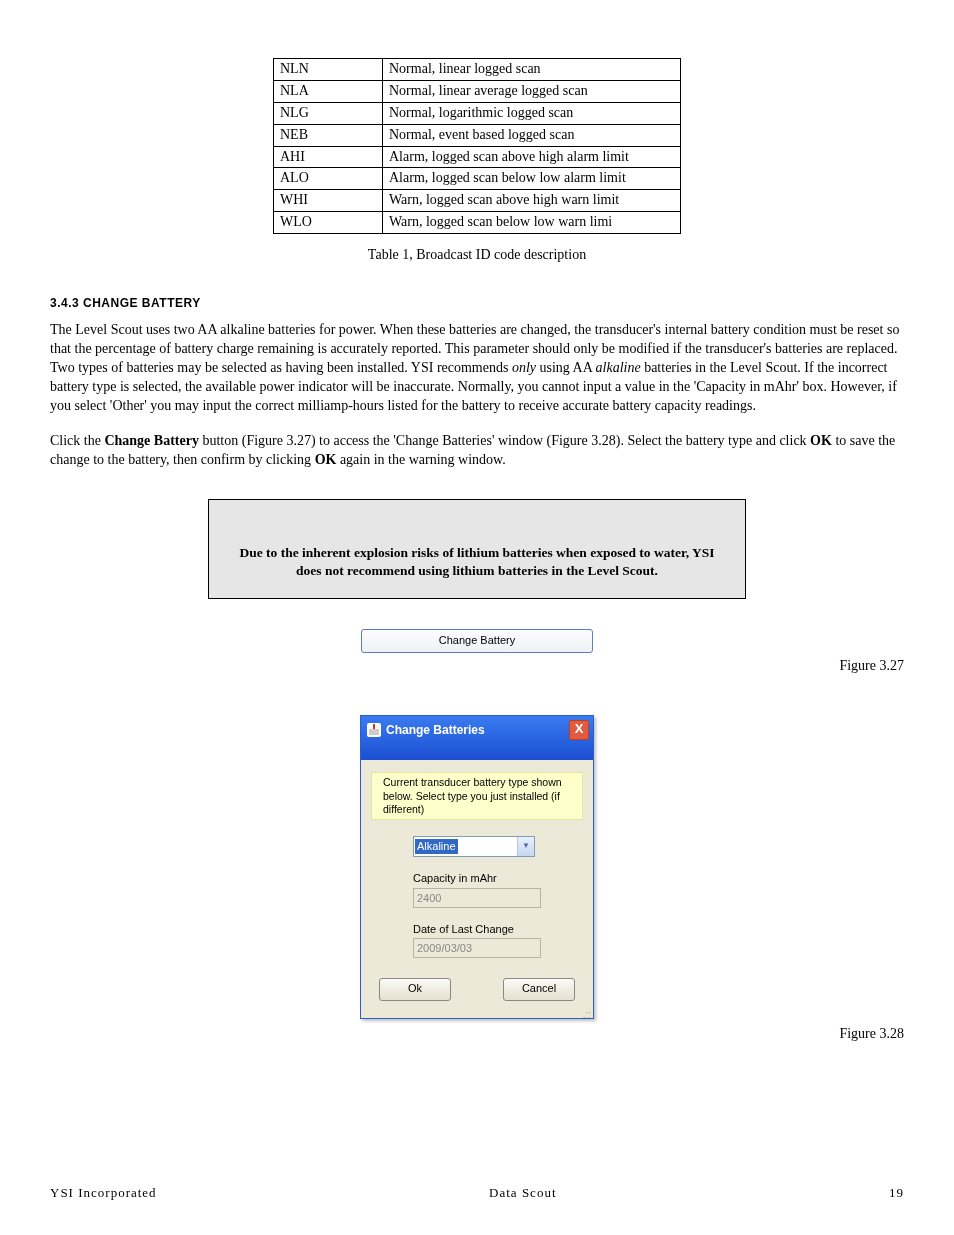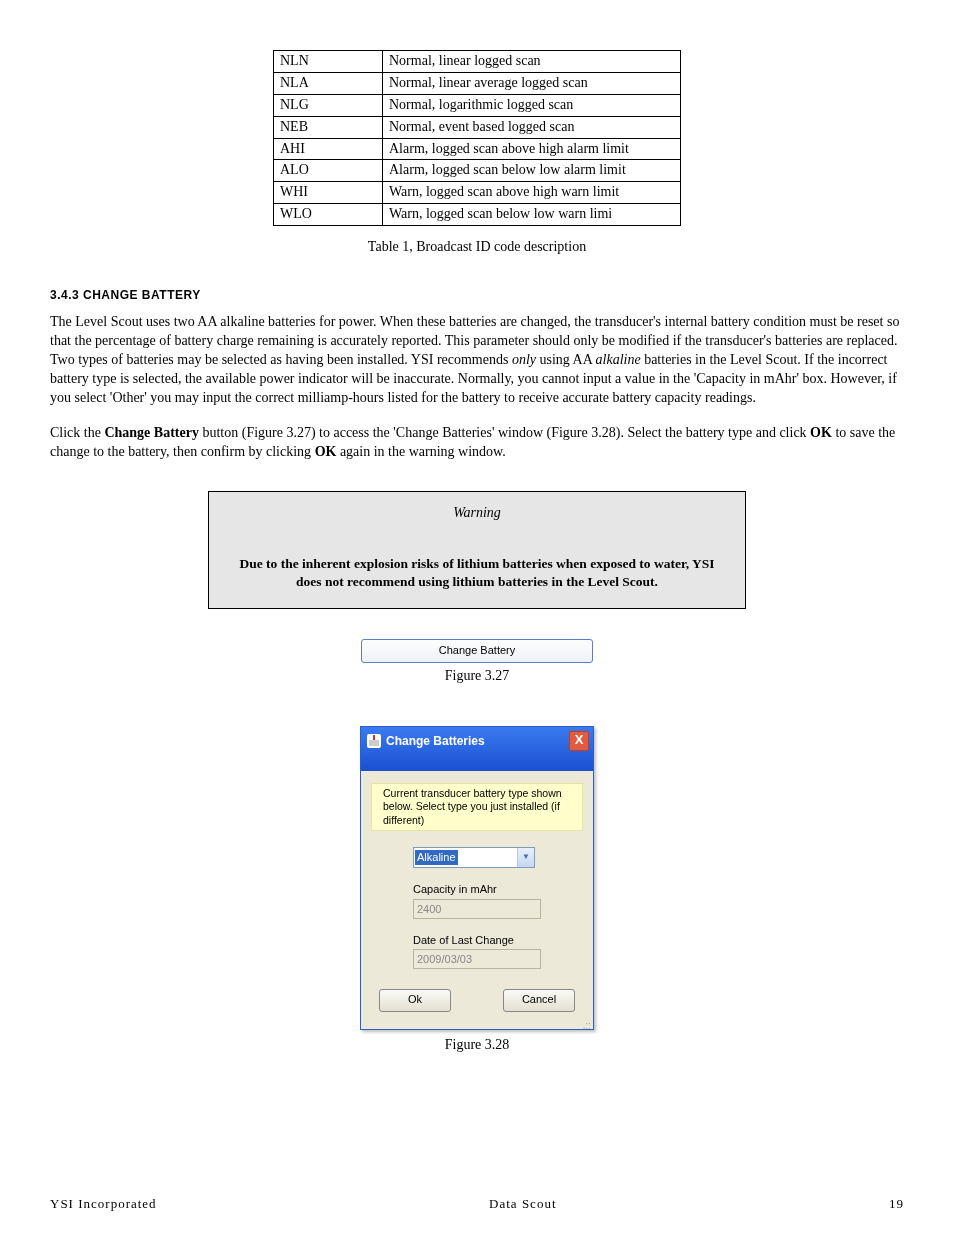--- a/index.html
+++ b/index.html
@@ -6,21 +6,21 @@
     font-family: Georgia, 'Times New Roman', serif;
     font-size: 14px;
     color: #000;
     margin: 0;
     padding: 50px 50px 30px 50px;
     width: 854px;
     line-height: 1.35;
   }
   .code-table {
     border-collapse: collapse;
-    margin: 0 auto;
+    margin: 8px auto;
     padding-left: 12px;
   }
   .code-table td {
     border: 1px solid #000;
     padding: 1px 6px;
     font-size: 14px;
   }
   .code-table .col-code { width: 96px; }
   .code-table .col-desc { width: 285px; }
   .table-caption {
@@ -65,21 +65,21 @@
     height: 22px;
     border: 1.5px solid #5b7cc7;
     border-radius: 3px;
     background: linear-gradient(#fdfdfd,#eef1f6);
     font-family: Tahoma, Arial, sans-serif;
     font-size: 11px;
     text-align: center;
     line-height: 20px;
   }
   .figure-caption {
-    text-align: center;
+    text-align: right;
     margin: 0 0 40px 0;
   }
   .dialog {
     width: 232px;
     margin: 0 auto 6px auto;
     border: 1px solid #2b5fcf;
     background: #ece9d8;
     font-family: Tahoma, Arial, sans-serif;
     font-size: 11px;
     box-shadow: 2px 2px 3px rgba(0,0,0,0.25);
@@ -254,21 +254,20 @@
 
 <p class="body-para">
   <span>The Level Scout uses two AA alkaline batteries for power.  When these batteries are changed, the transducer's internal battery condition must be reset so that the percentage of battery charge remaining is accurately reported. This parameter should only be modified if the transducer's batteries are replaced. Two types of batteries may be selected as having been installed. YSI recommends </span><span class="italic">only</span><span> using AA </span><span class="italic">alkaline</span><span> batteries in the Level Scout. If the incorrect battery type is selected, the available power indicator will be inaccurate. Normally, you cannot input a value in the 'Capacity in mAhr' box.  However, if you select 'Other' you may input the correct milliamp-hours listed for the battery to receive accurate battery capacity readings.</span>
 </p>
 
 <p class="body-para">
   <span>Click the </span><span class="bold">Change Battery</span><span> button (Figure 3.27) to access the 'Change Batteries' window (Figure 3.28). Select the battery type and click </span><span class="bold">OK</span><span> to save the change to the battery, then confirm by clicking </span><span class="bold">OK</span><span> again in the warning window.</span>
 </p>
 
 <div class="warning-box">
-  <div class="warning-title">Warning</div>
   <div class="warning-body">Due to the inherent explosion risks of lithium batteries when exposed to water, YSI does not recommend using lithium batteries in the Level Scout.</div>
 </div>
 
 <div class="change-battery-btn">Change Battery</div>
 <div class="figure-caption">Figure 3.27</div>
 
 <div class="dialog">
   <div class="dialog-titlebar">
     <div class="left">
       <span class="dialog-icon"></span>

